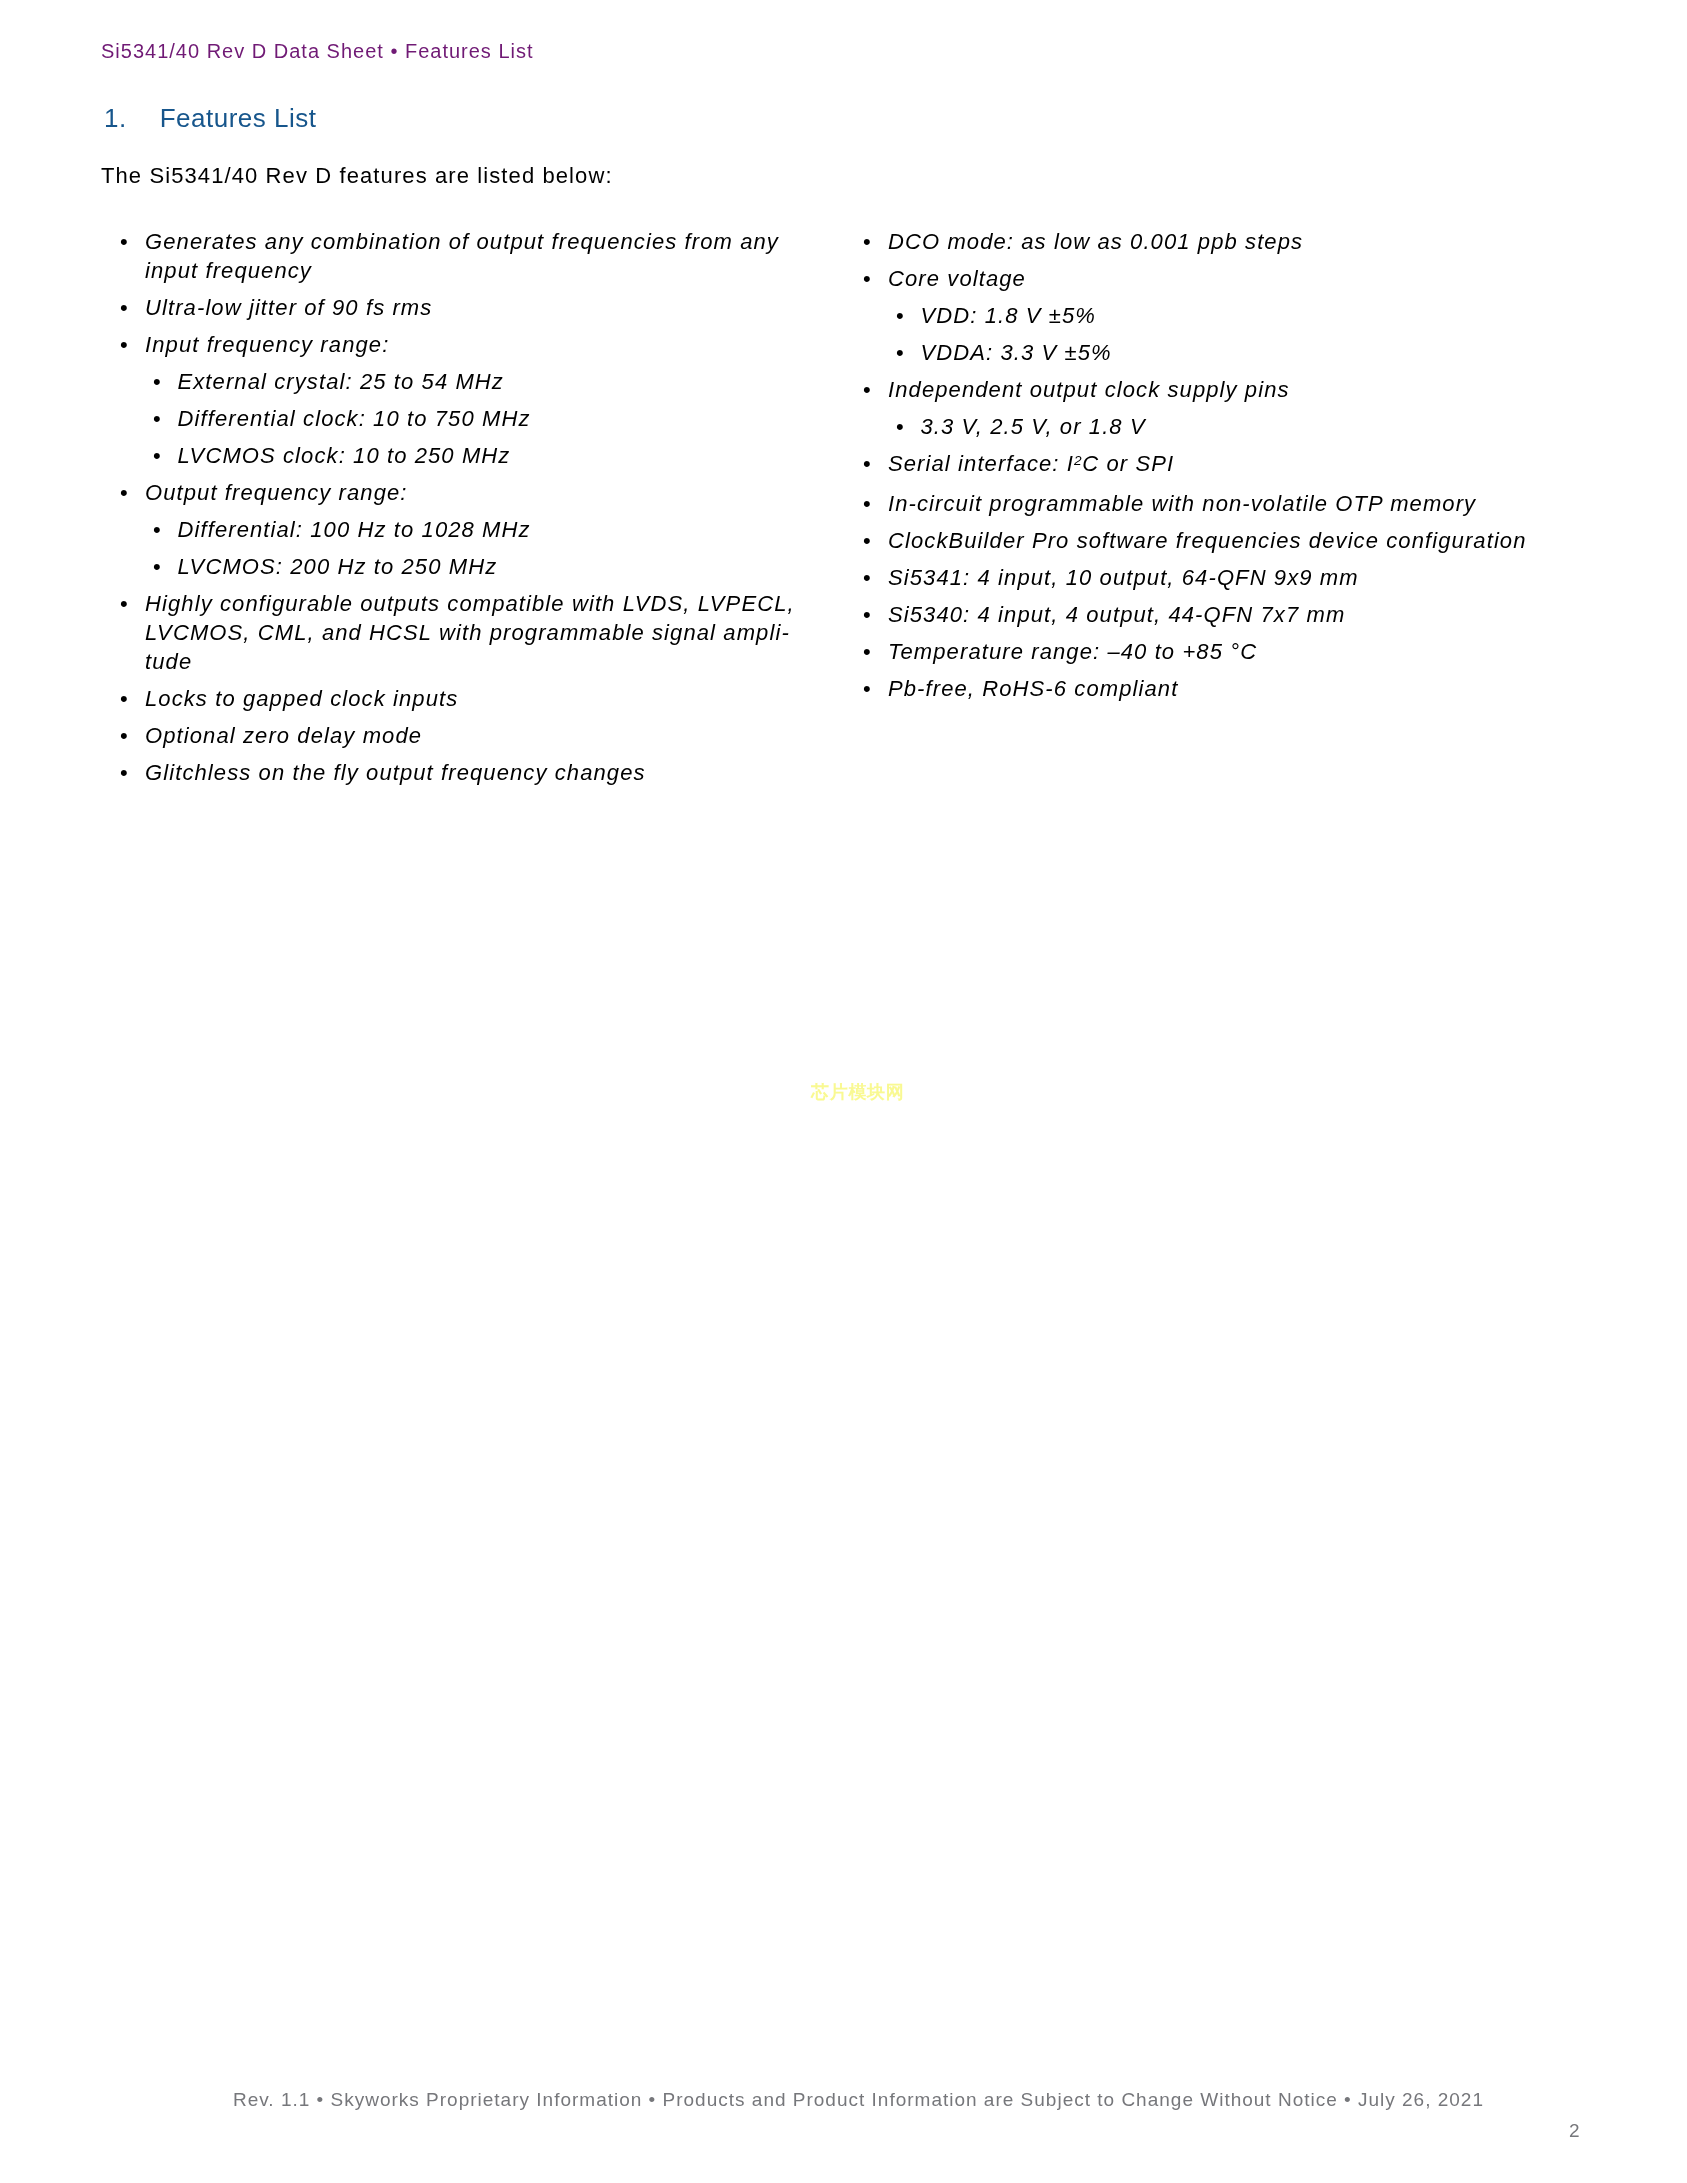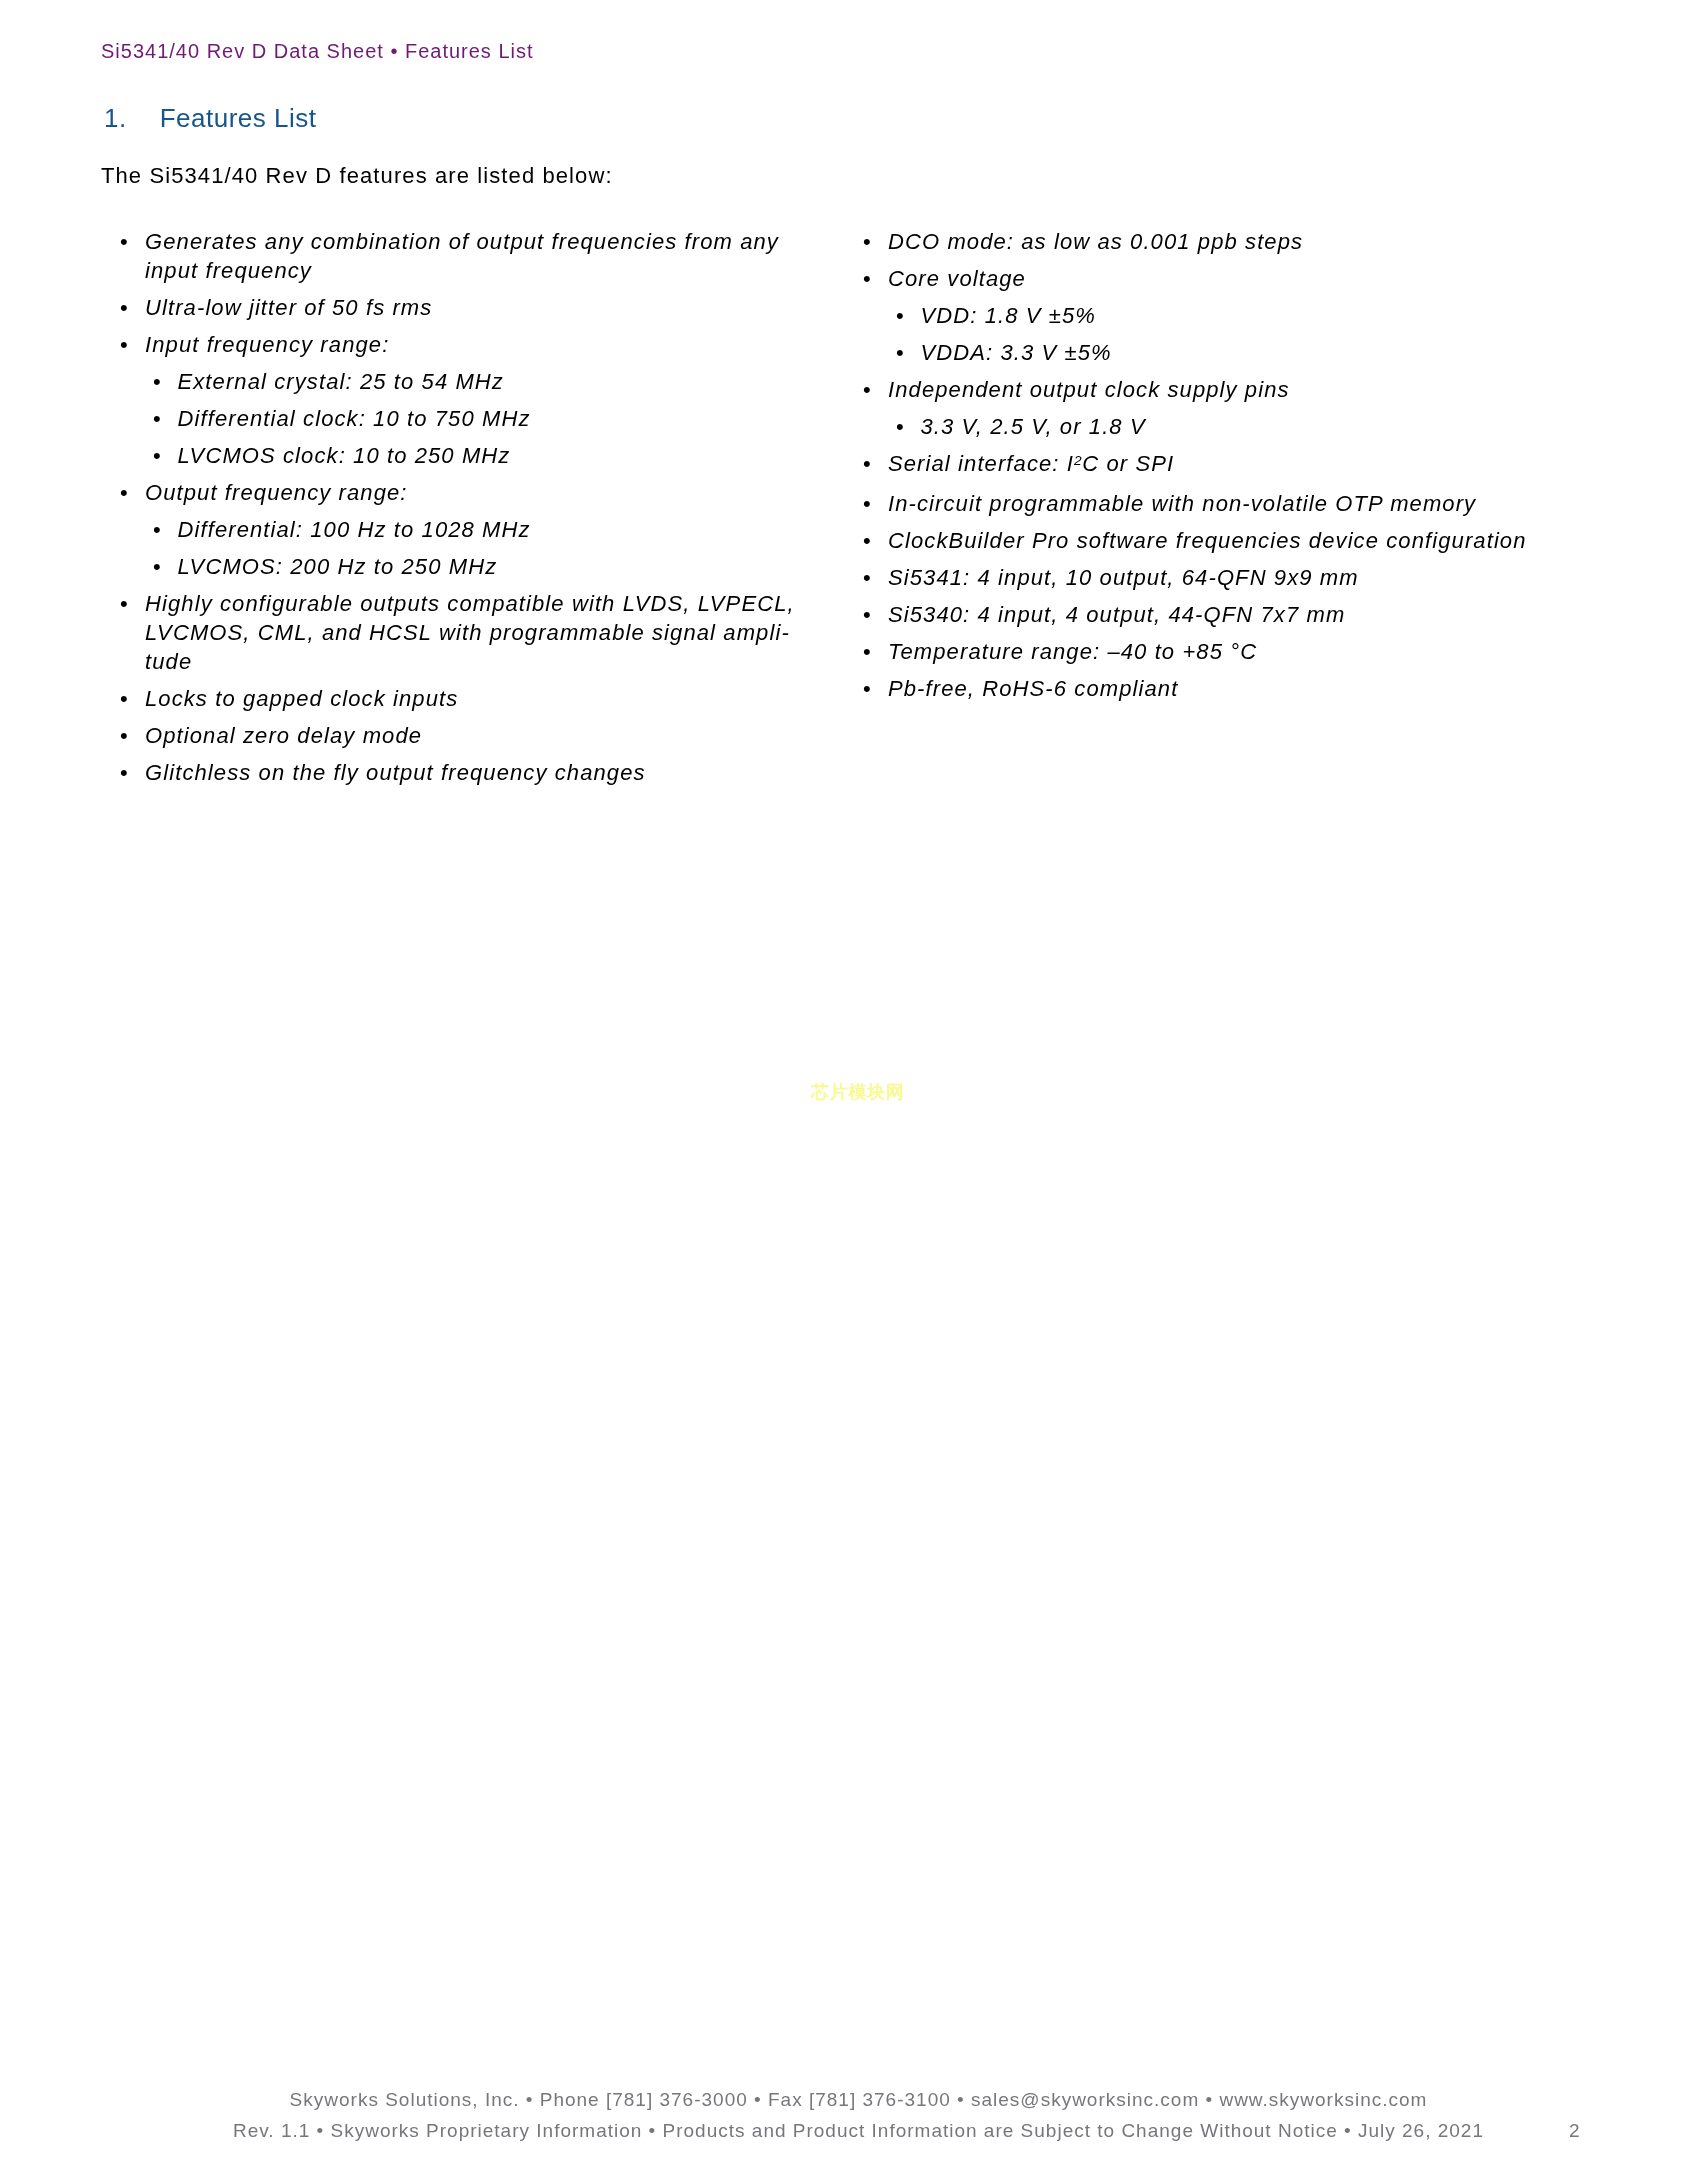--- a/index.html
+++ b/index.html
@@ -112,21 +112,21 @@
 
   <p class="intro">The Si5341/40 Rev D features are listed below:</p>
 
   <div class="col col-left" id="col-left">
       <div class="li l1">
         <span class="blt">•</span>
         <span class="txt">Generates any combination of output frequencies from any input frequency</span>
       </div>
       <div class="li l1">
         <span class="blt">•</span>
-        <span class="txt">Ultra-low jitter of 50 fs rms</span>
+        <span class="txt">Ultra-low jitter of 90 fs rms</span>
       </div>
       <div class="li l1">
         <span class="blt">•</span>
         <span class="txt">Input frequency range:</span>
       </div>
       <div class="li l2">
         <span class="blt">•</span>
         <span class="txt">External crystal: 25 to 54 MHz</span>
       </div>
       <div class="li l2">
@@ -218,20 +218,19 @@
       </div>
       <div class="li l1">
         <span class="blt">•</span>
         <span class="txt">Pb-free, RoHS-6 compliant</span>
       </div>
     </div>
 
   <div class="watermark">芯片模块网</div>
 
   <div class="footer">
-    <div>Skyworks Solutions, Inc. • Phone [781] 376-3000 • Fax [781] 376-3100 • sales@skyworksinc.com • www.skyworksinc.com</div>
     <div>Rev. 1.1 • Skyworks Proprietary Information • Products and Product Information are Subject to Change Without Notice • July 26, 2021</div>
   </div>
 
   <div class="page-number">2</div>
 
 </div>
 
 
 </body></html>

